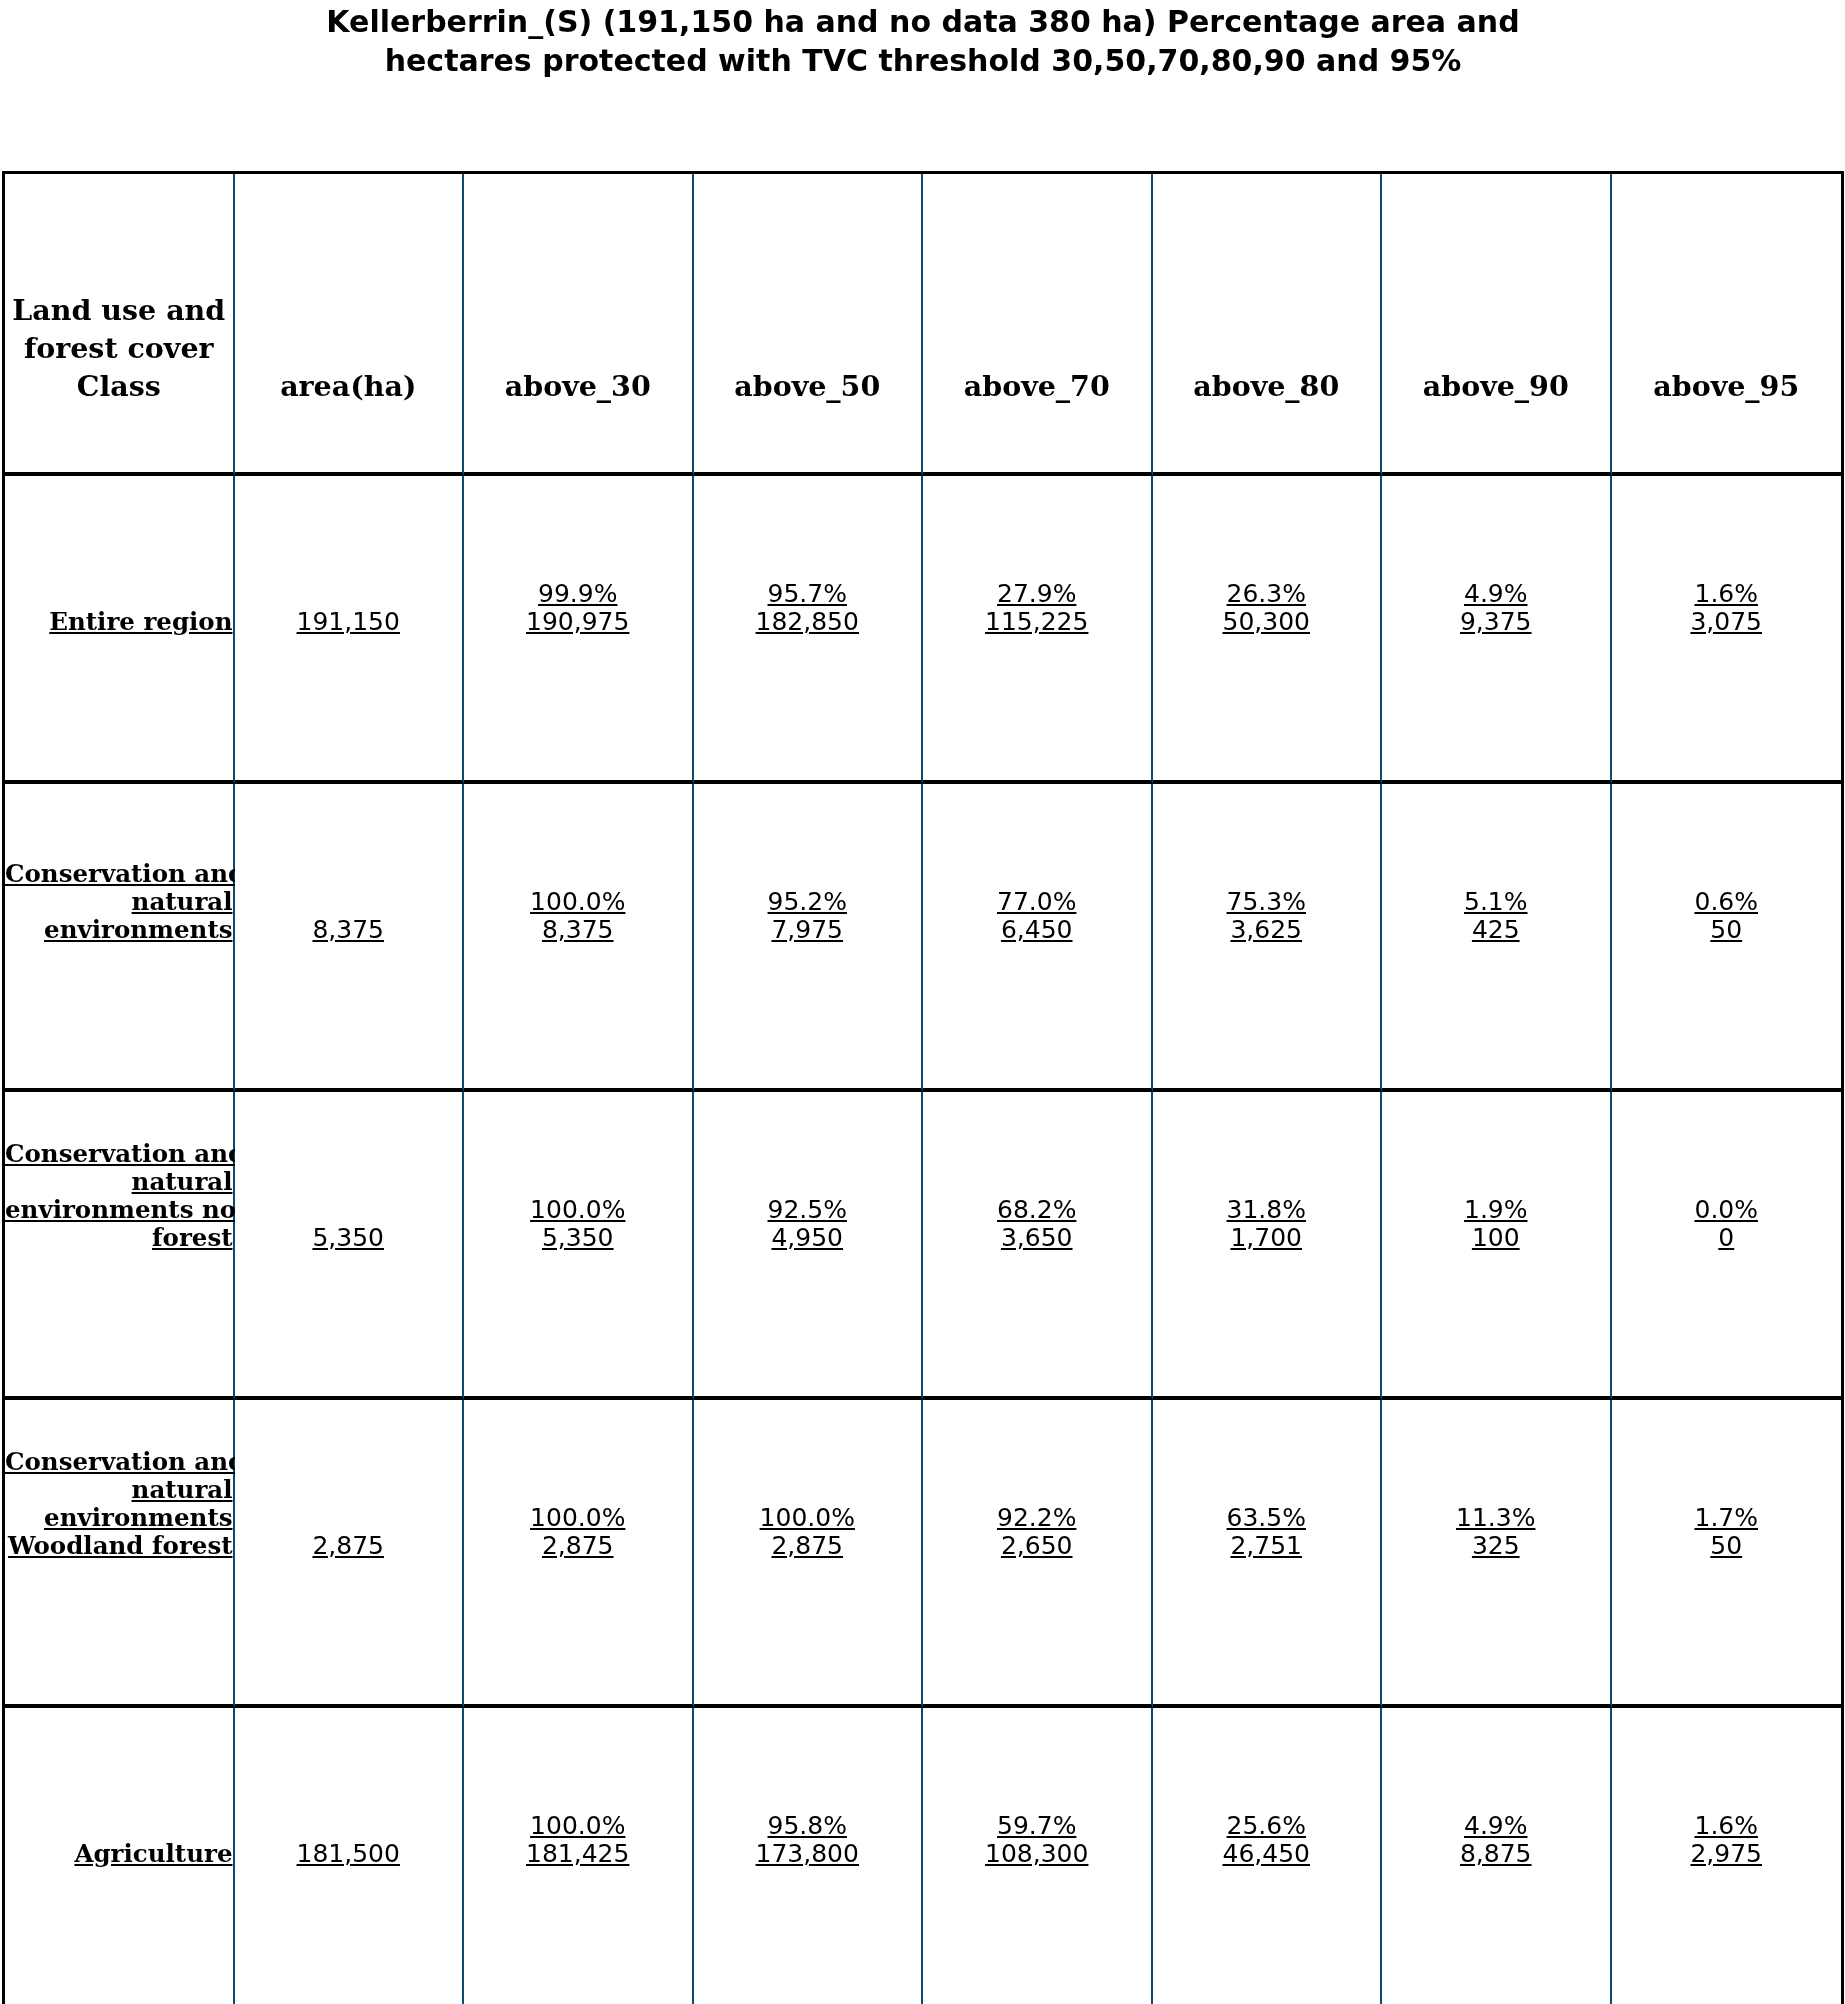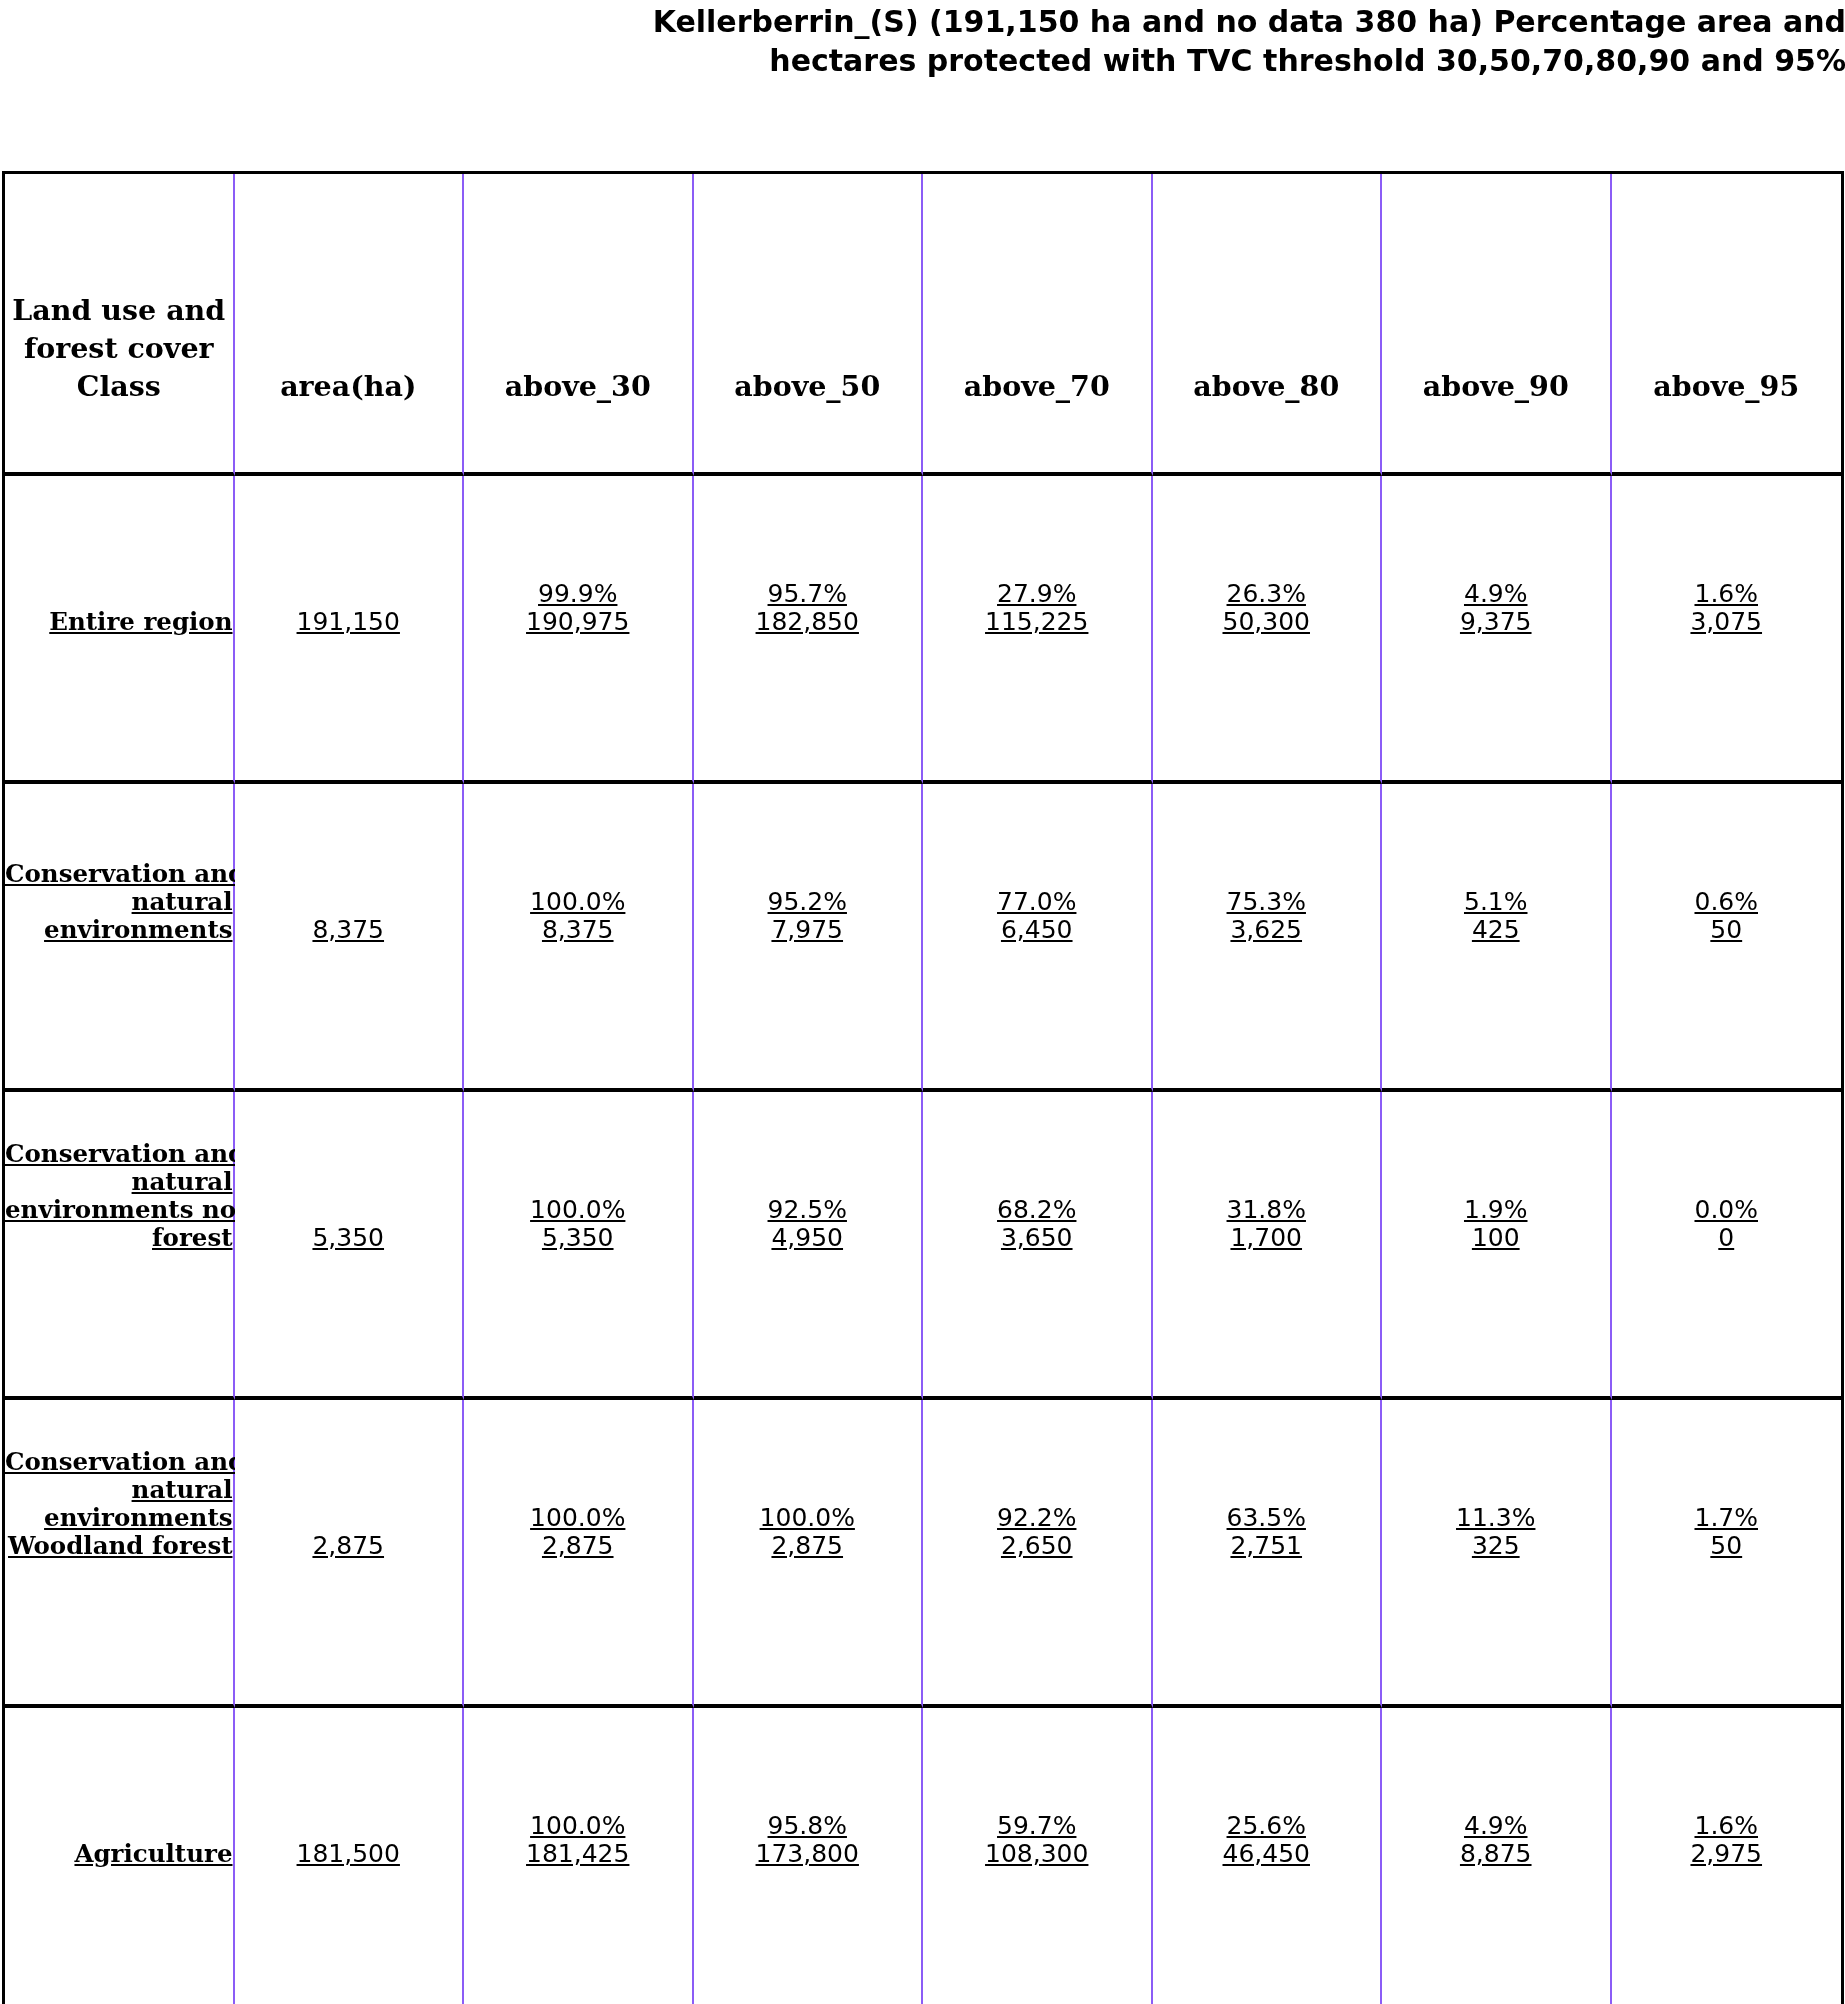--- a/index.html
+++ b/index.html
@@ -1,19 +1,19 @@
 <!DOCTYPE html>
 <html style="--csiro_light: #2fa9cc; --csiro_dark: #0a6f9e; --tern_dark: #1d4a5e; --map_sand: #f6c79e; --map_orange: #e8633c; --map_teal: #1a5f6e; --map_sage: #7fb5a2; --landcare_green: #0c8a44; --landcare_light: #63a878; --leaf_green: #5aaa41; --leaf_gold: #eec14b; --leaf_sage: #9db9a4; --leaf_olive: #7c9c53; --nsw_purple: #3b1f56; --nsw_yellow: #f3e11c; --ink: #000000;font-size:6.4px"><head>
 <meta charset="utf-8">
 <style>
   html,body{margin:0;padding:0;background:#fff;}
   body{width:1846px;height:2533px;position:relative;overflow:hidden;font-family:"DejaVu Sans",sans-serif;color:#000;}
-  .title{position:absolute;left:0;right:0;top:2.4px;text-align:right;font:700 30px/39px "DejaVu Sans",sans-serif;}
+  .title{position:absolute;left:0;right:0;top:2.4px;text-align:center;font:700 30px/39px "DejaVu Sans",sans-serif;}
   .tbl{position:absolute;left:2px;top:171px;width:1842px;height:2154px;box-sizing:border-box;border:3.6px solid #000;display:grid;grid-template-columns:repeat(8,1fr);grid-template-rows:302px repeat(6,308px);background:#fff;}
-  .cell{position:relative;box-sizing:border-box;border-right:2px solid #8b5cf6;border-bottom:4px solid #000;background:#fff;}
+  .cell{position:relative;box-sizing:border-box;border-right:2px solid #0c4a6e;border-bottom:4px solid #000;background:#fff;}
   .cell:nth-child(8n){border-right:none;padding-left:24px;}
   .cell:nth-last-child(-n+8){border-bottom:none;}
   .stack{position:absolute;left:0;right:0;top:0;display:flex;flex-direction:column;justify-content:flex-end;}
   .hstack{height:231px;}
   .dstack{height:160px;text-decoration:underline;}
   .ln{text-align:center;white-space:nowrap;}
   .hc .ln{font:700 28.5px/38px "DejaVu Serif",serif;}
   .lc .ln{font:700 24.5px/28px "DejaVu Serif",serif;text-align:right;}
   .nc .ln{font:400 25px/28px "DejaVu Sans",sans-serif;}
 </style>

